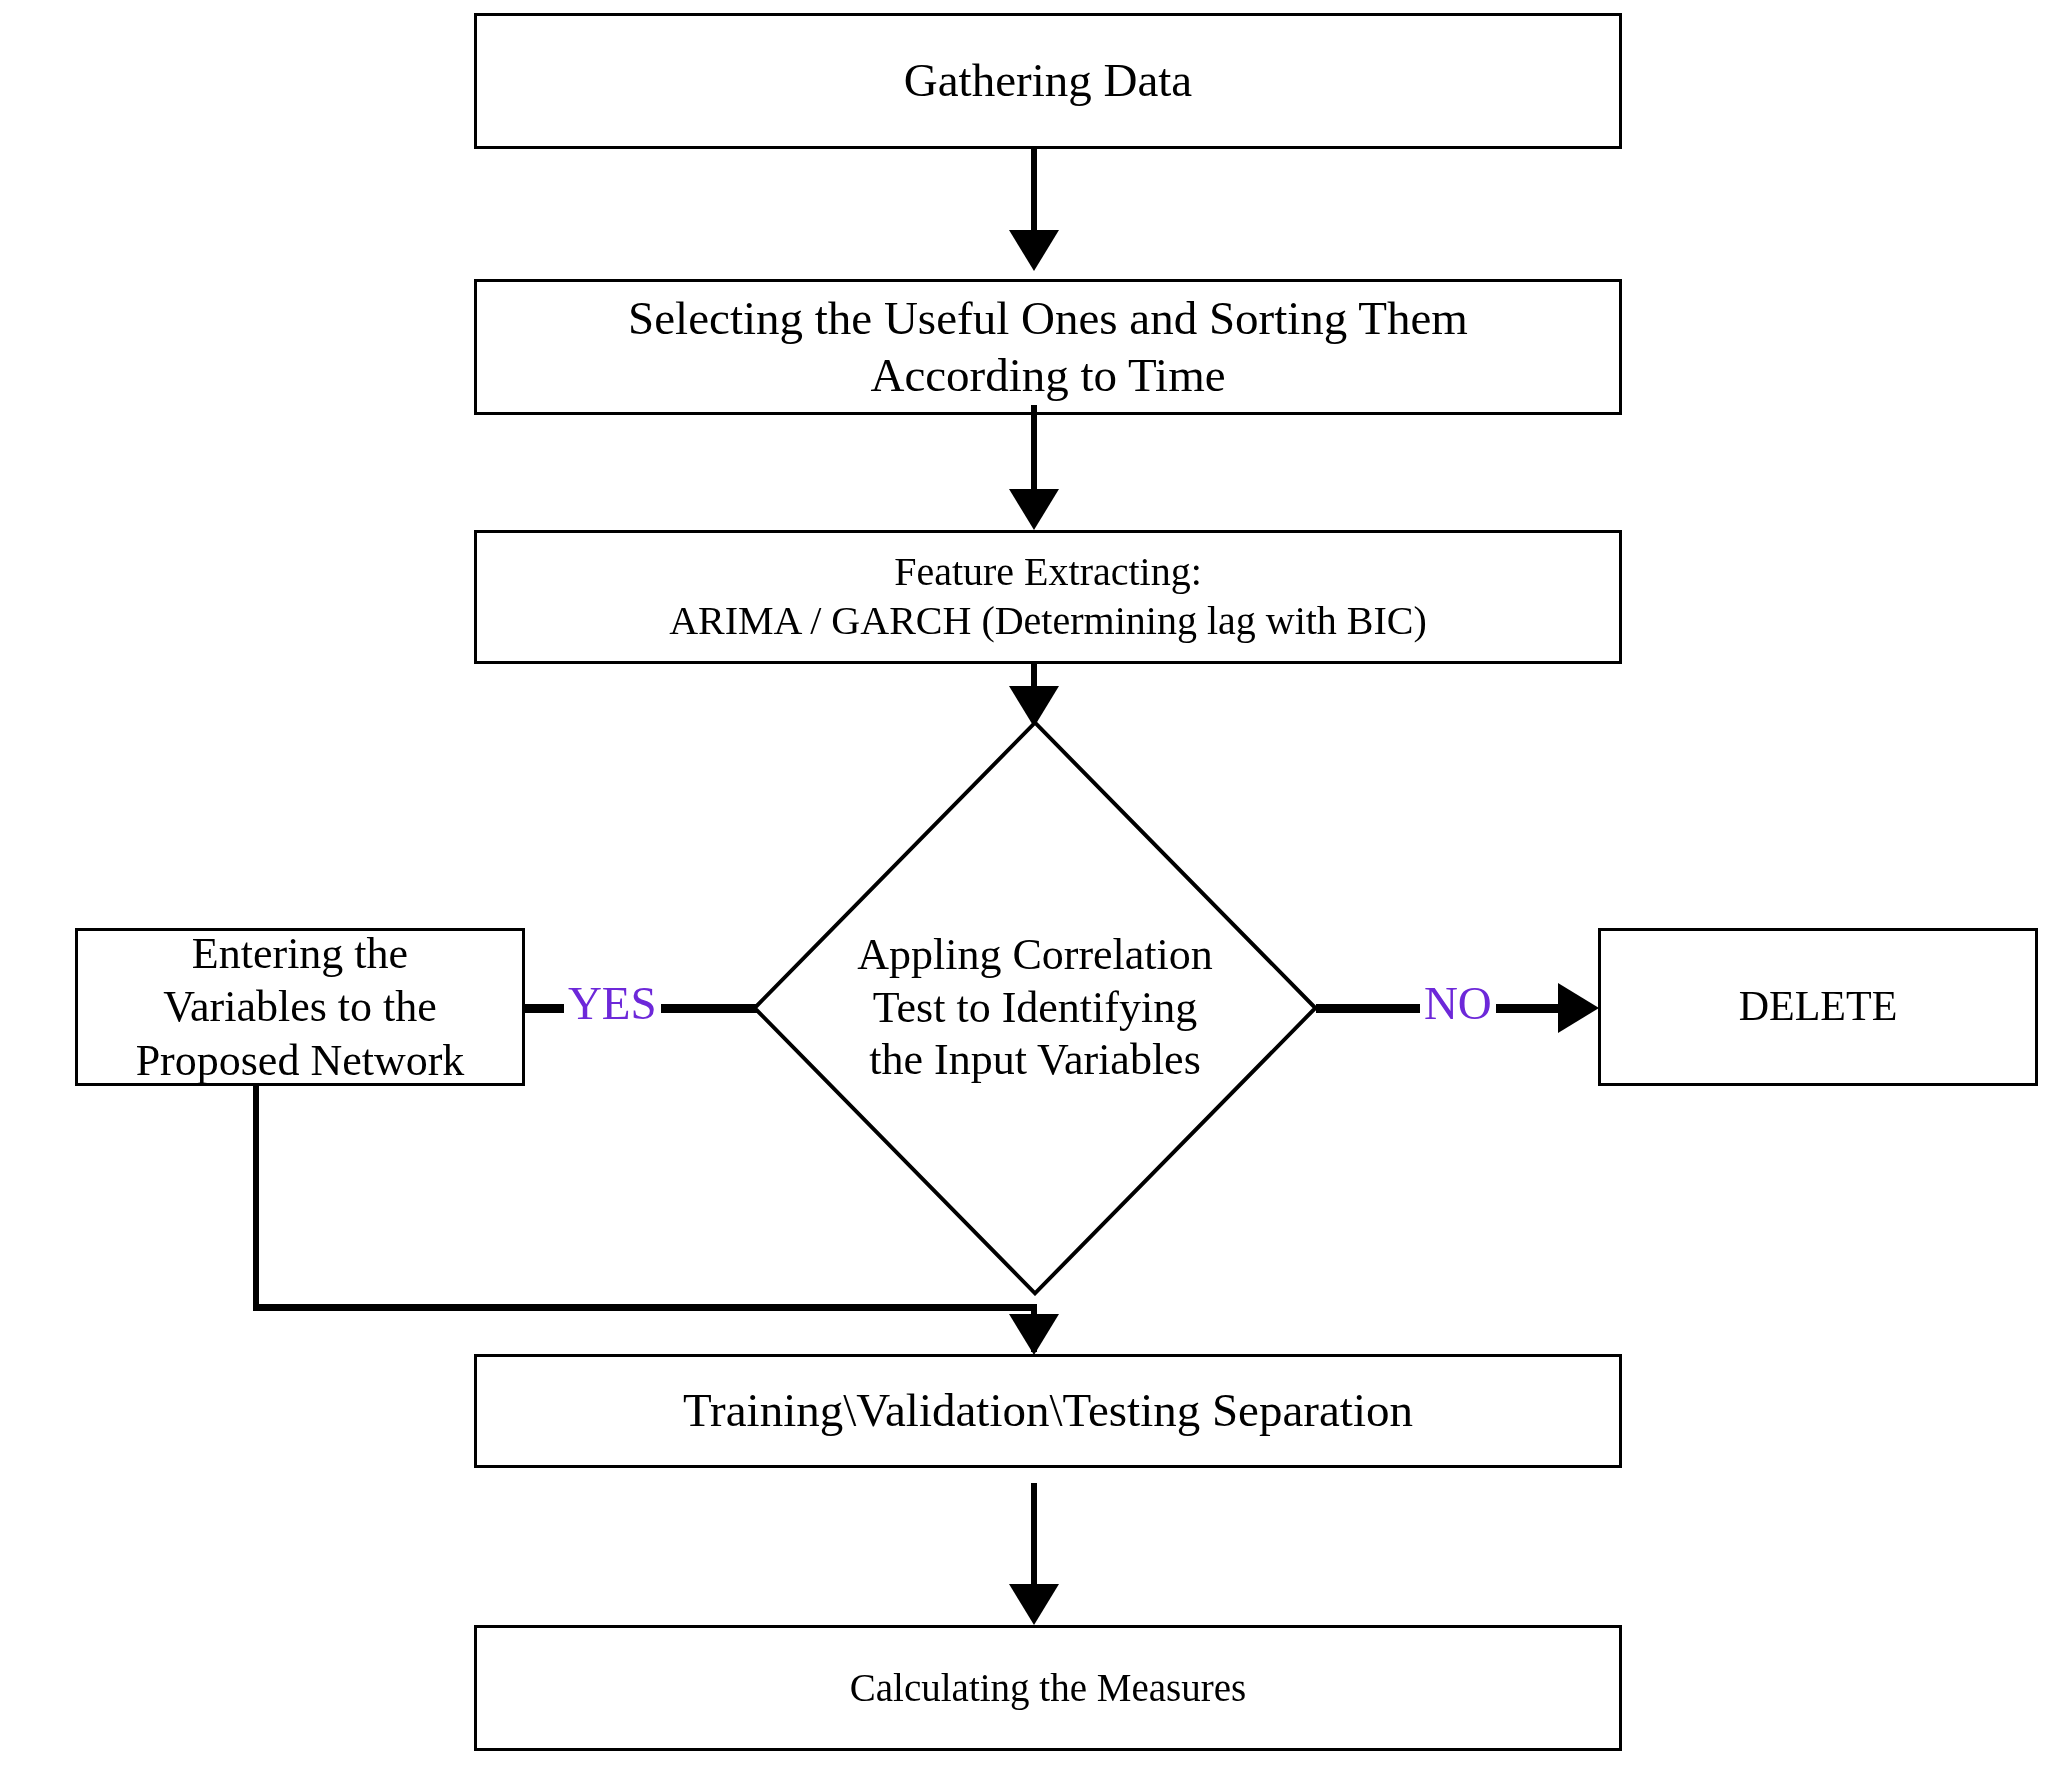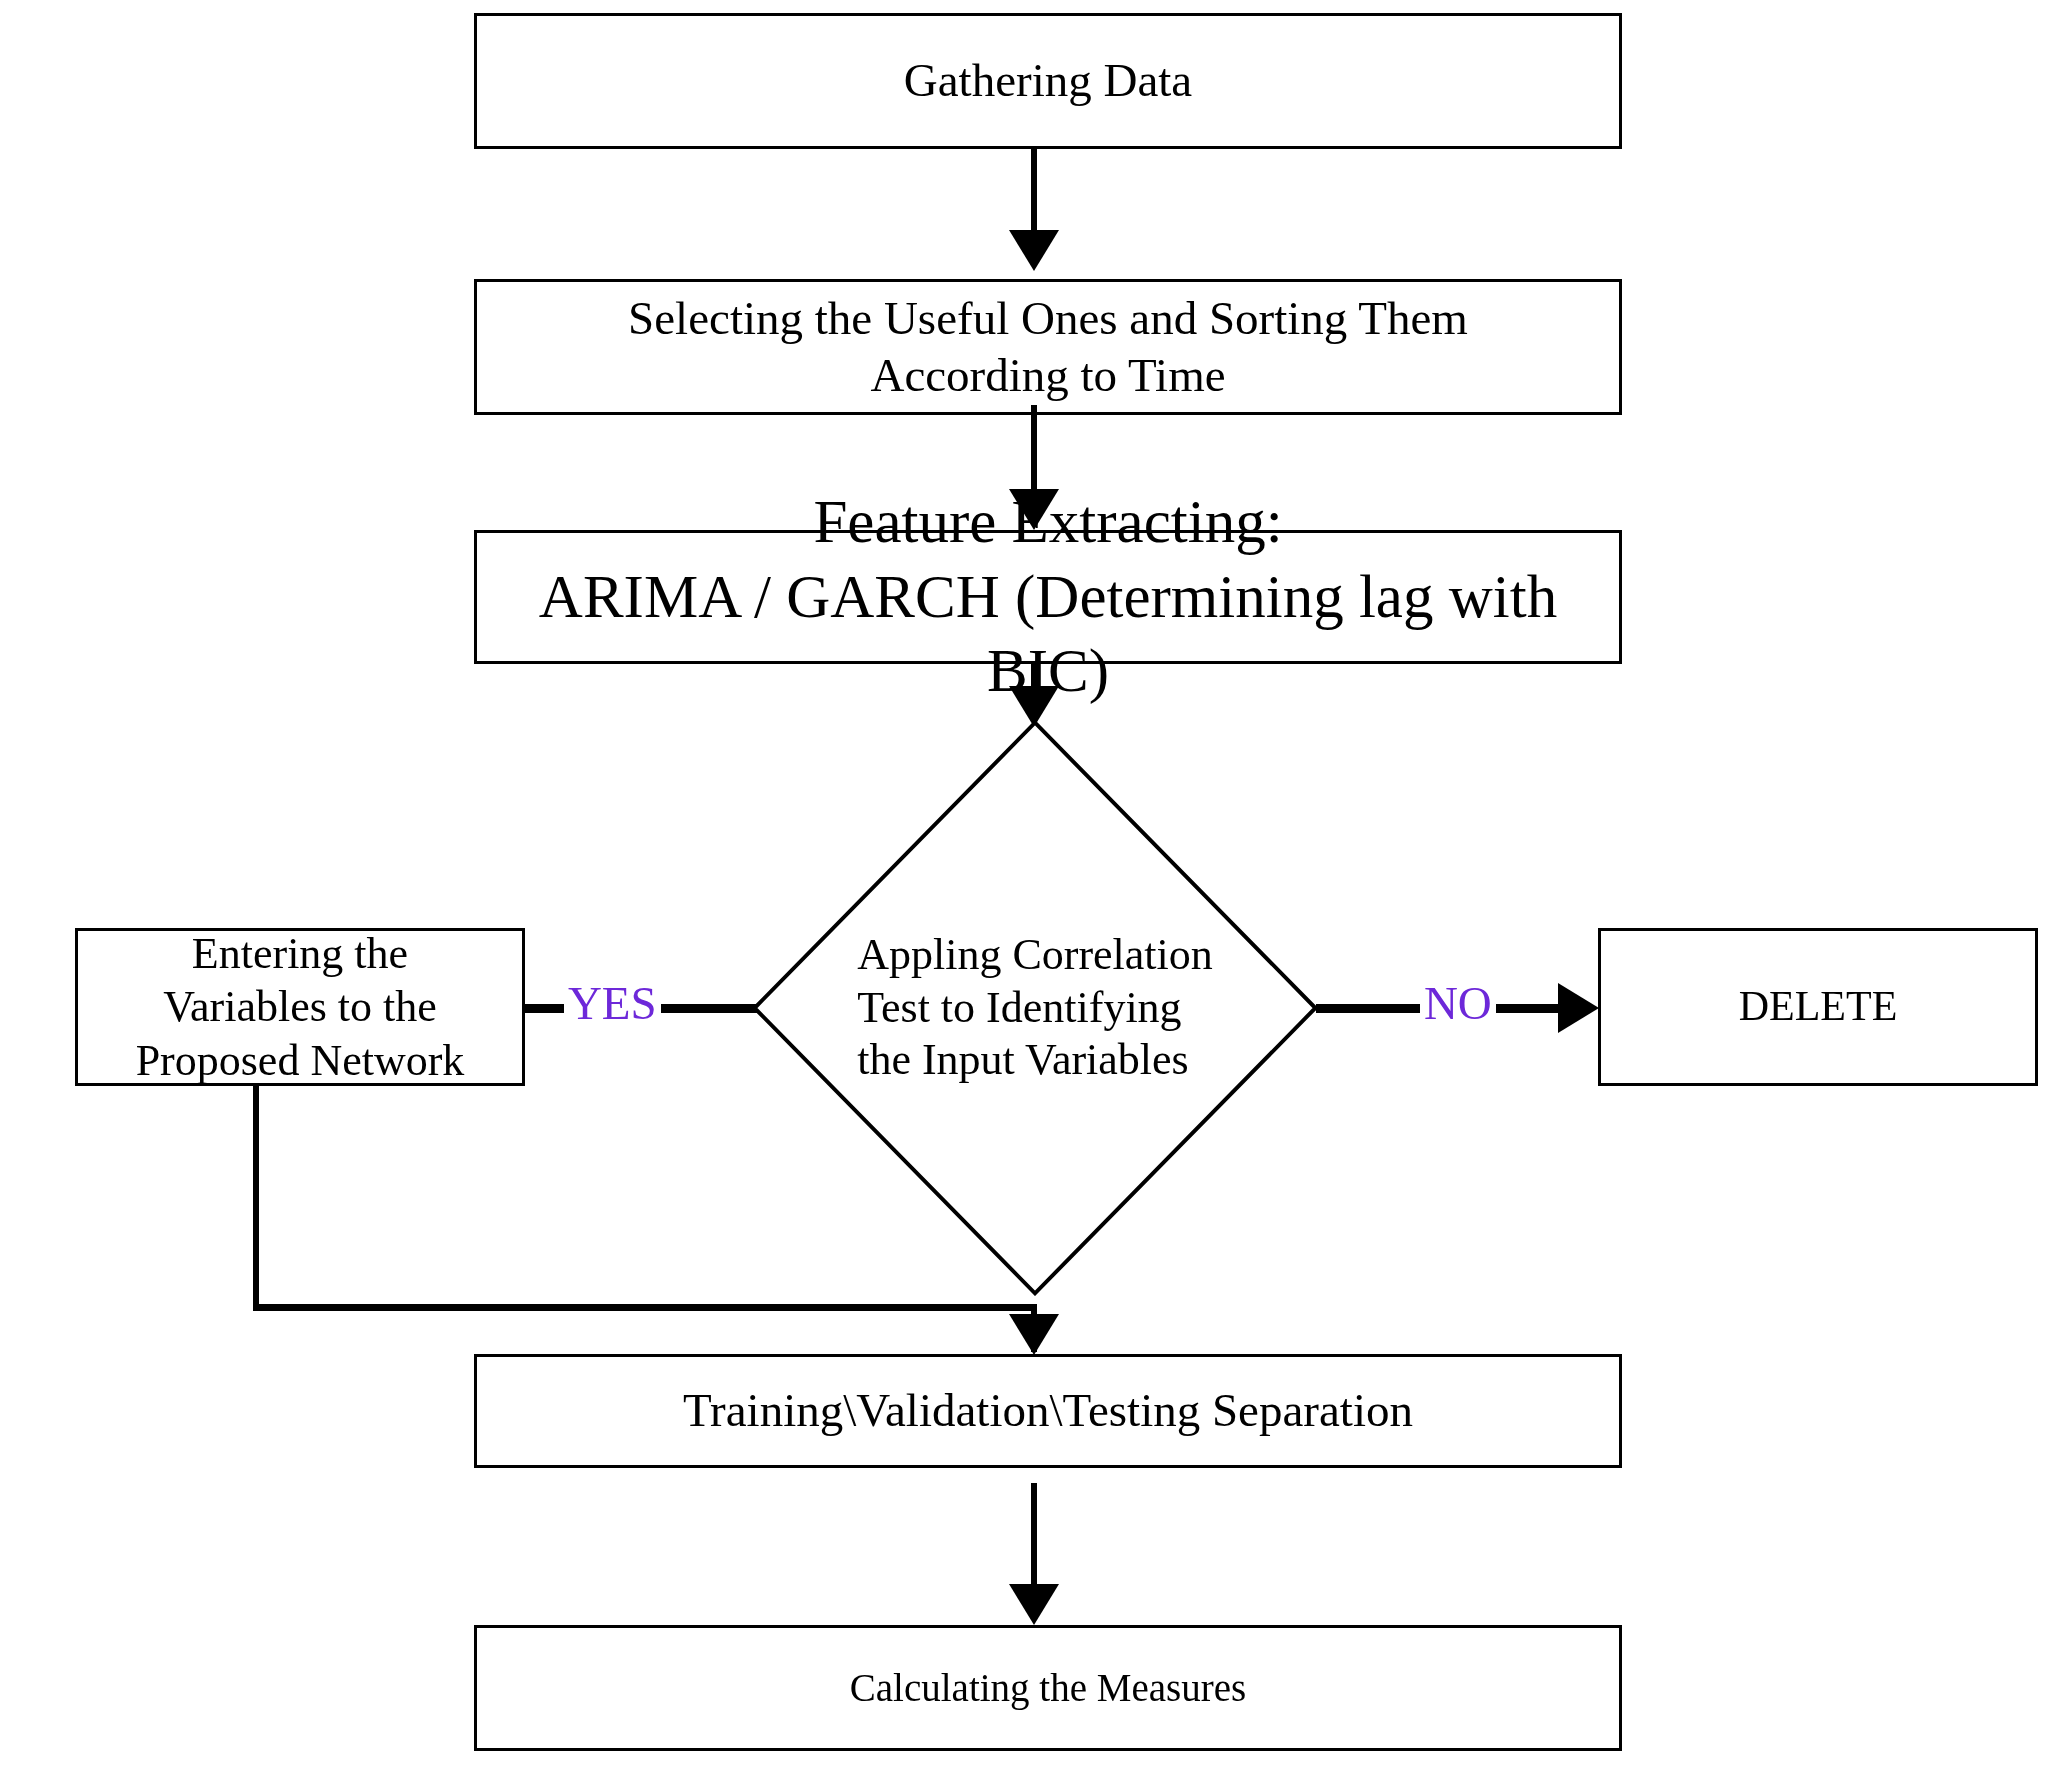--- a/index.html
+++ b/index.html
@@ -30,21 +30,21 @@
   .node .label {
     display: block;
     width: 100%;
     line-height: 1.22;
     white-space: pre-line;
     padding: 0 18px;
     box-sizing: border-box;
   }
   #n-gathering  { left: 474px;  top: 13px;   width: 1148px; height: 136px; font-size: 47px; }
   #n-selecting  { left: 474px;  top: 279px;  width: 1148px; height: 136px; font-size: 47px; }
-  #n-feature    { left: 474px;  top: 530px;  width: 1148px; height: 134px; font-size: 61px; }
+  #n-feature    { left: 474px;  top: 530px;  width: 1148px; height: 134px; font-size: 40px; }
   #n-entering   { left: 31px;   top: 928px; width: 450px;  height: 158px; font-size: 44px; border-width: 3.9px; margin-left: 44px; }
   #n-delete     { left: 1598px; top: 928px; width: 440px;  height: 158px; font-size: 42px; border-width: 3.9px; }
   #n-training   { left: 474px;  top: 1354px; width: 1148px; height: 114px; font-size: 47px; }
   #n-measures   { left: 474px;  top: 1625px; width: 1148px; height: 126px; font-size: 39px; }
 
   
   #n-decision {
     position: absolute;
     left: 752px;
     top: 720px;
@@ -54,21 +54,21 @@
   #n-decision svg { position: absolute; left: 0; top: 0; }
   #n-decision .dtext {
     position: absolute;
     left: 0;
     top: 0;
     width: 566px;
     height: 576px;
     display: flex;
     align-items: center;
     justify-content: center;
-    text-align: left;
+    text-align: center;
     font-size: 44px;
     line-height: 1.2;
     white-space: pre-line;
     color: #000000;
   }
 
   
   .conn { position: absolute; background: #000000; }
   .vline { width: 5.9px; }
   .hline { height: 5.9px; }

